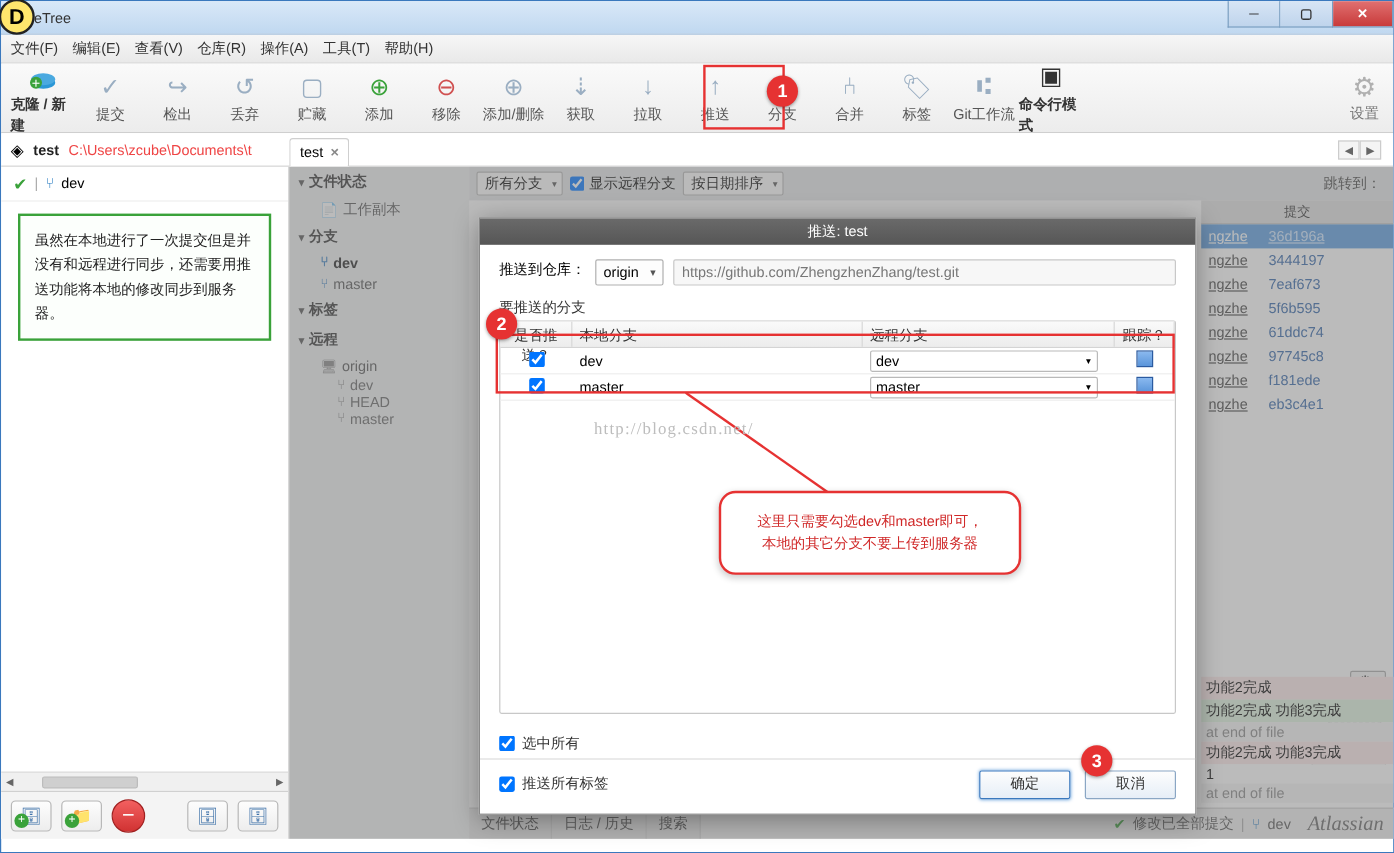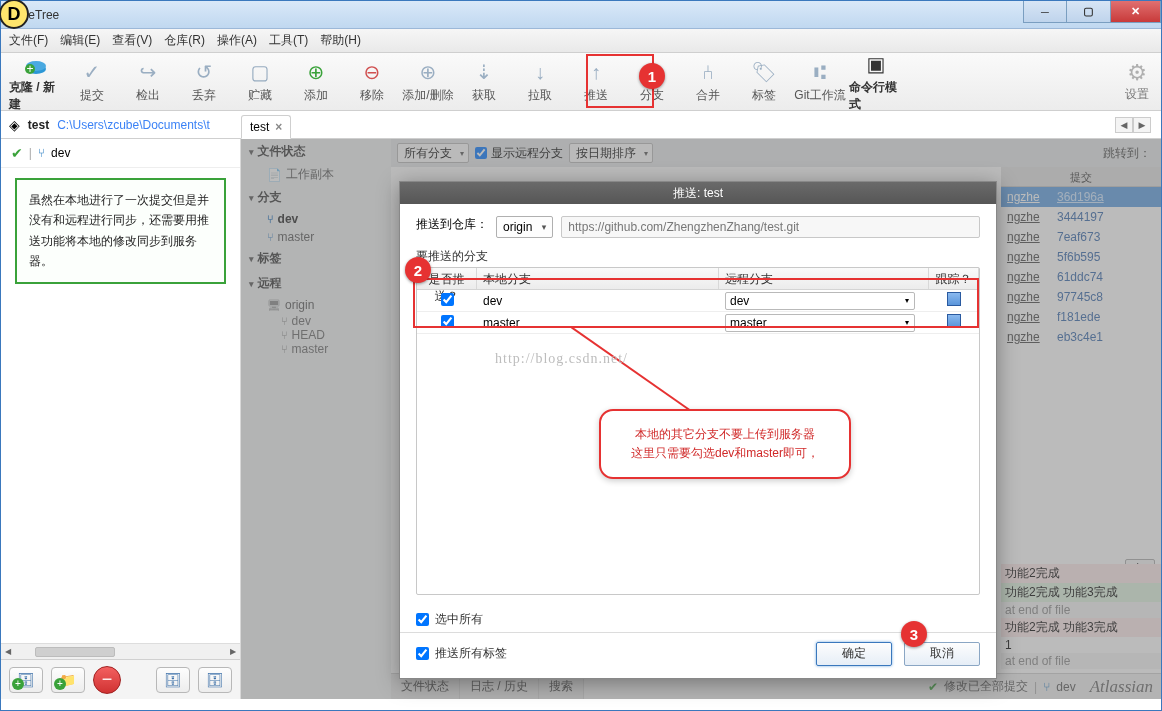--- a/index.html
+++ b/index.html
@@ -32,21 +32,21 @@
 
 
 .redbox-push { position: absolute; left: 585px; top: 53px; width: 68px; height: 54px; border: 2px solid #e63232; z-index: 40; pointer-events: none; }
 .red-circle { position: absolute; width: 26px; height: 26px; border-radius: 50%; background: #e63232; color: #fff; display: flex; align-items: center; justify-content: center; font-size: 15px; font-weight: bold; box-shadow: 0 1px 3px rgba(0,0,0,.4); z-index: 42; }
 .rc1 { left: 638px; top: 62px; }
 
 
 .pathbar { height: 28px; background: #fff; border-bottom: 1px solid #cfcfcf; display: flex; align-items: center; padding: 0 8px; gap: 8px; position: relative; }
 .pathbar .repo-icon { font-size: 14px; }
 .pathbar .path-repo { font-weight: bold; color: #222; }
-.pathbar .path-path { color: #3b82f6; }
+.pathbar .path-path { color: #ef4444; }
 .tab-repo { position: absolute; left: 240px; top: 4px; height: 24px; border: 1px solid #cfcfcf; border-bottom: 1px solid #fff; background: #fff; padding: 2px 8px; display: flex; align-items: center; gap: 6px; border-radius: 3px 3px 0 0; }
 .tab-repo .tab-x { color: #888; font-weight: bold; cursor: pointer; }
 .navarrows { position: absolute; right: 10px; display: flex; gap: 0; }
 .navarrows span { width: 18px; height: 16px; border: 1px solid #ccc; background: #f4f4f4; display: flex; align-items: center; justify-content: center; font-size: 9px; color: #666; }
 
 
 .content { display: flex; height: 560px; }
 .left-side { width: 240px; border-right: 1px solid #d8d8d8; display: flex; flex-direction: column; background: #fff; position: relative; }
 .status-line { padding: 6px 10px; display: flex; align-items: center; gap: 6px; border-bottom: 1px solid #eee; }
 .status-line .ok { color: #3aa23a; font-size: 14px; }
@@ -481,18 +481,18 @@
 
   <div class="redbox-branches"></div>
   <div class="red-circle rc2">2</div>
   <div class="red-circle rc3">3</div>
 
   <svg class="callout-line">
       <line x1="0" y1="0" x2="120" y2="84" stroke="#e63232" stroke-width="2"></line>
     </svg>
 
   <div class="callout">
+    <div>这里只需要勾选dev和master即可，</div>
     <div>本地的其它分支不要上传到服务器</div>
-    <div>这里只需要勾选dev和master即可，</div>
   </div>
 
   <div class="watermark">http://blog.csdn.net/</div>
 </div>
 
 </body></html>

